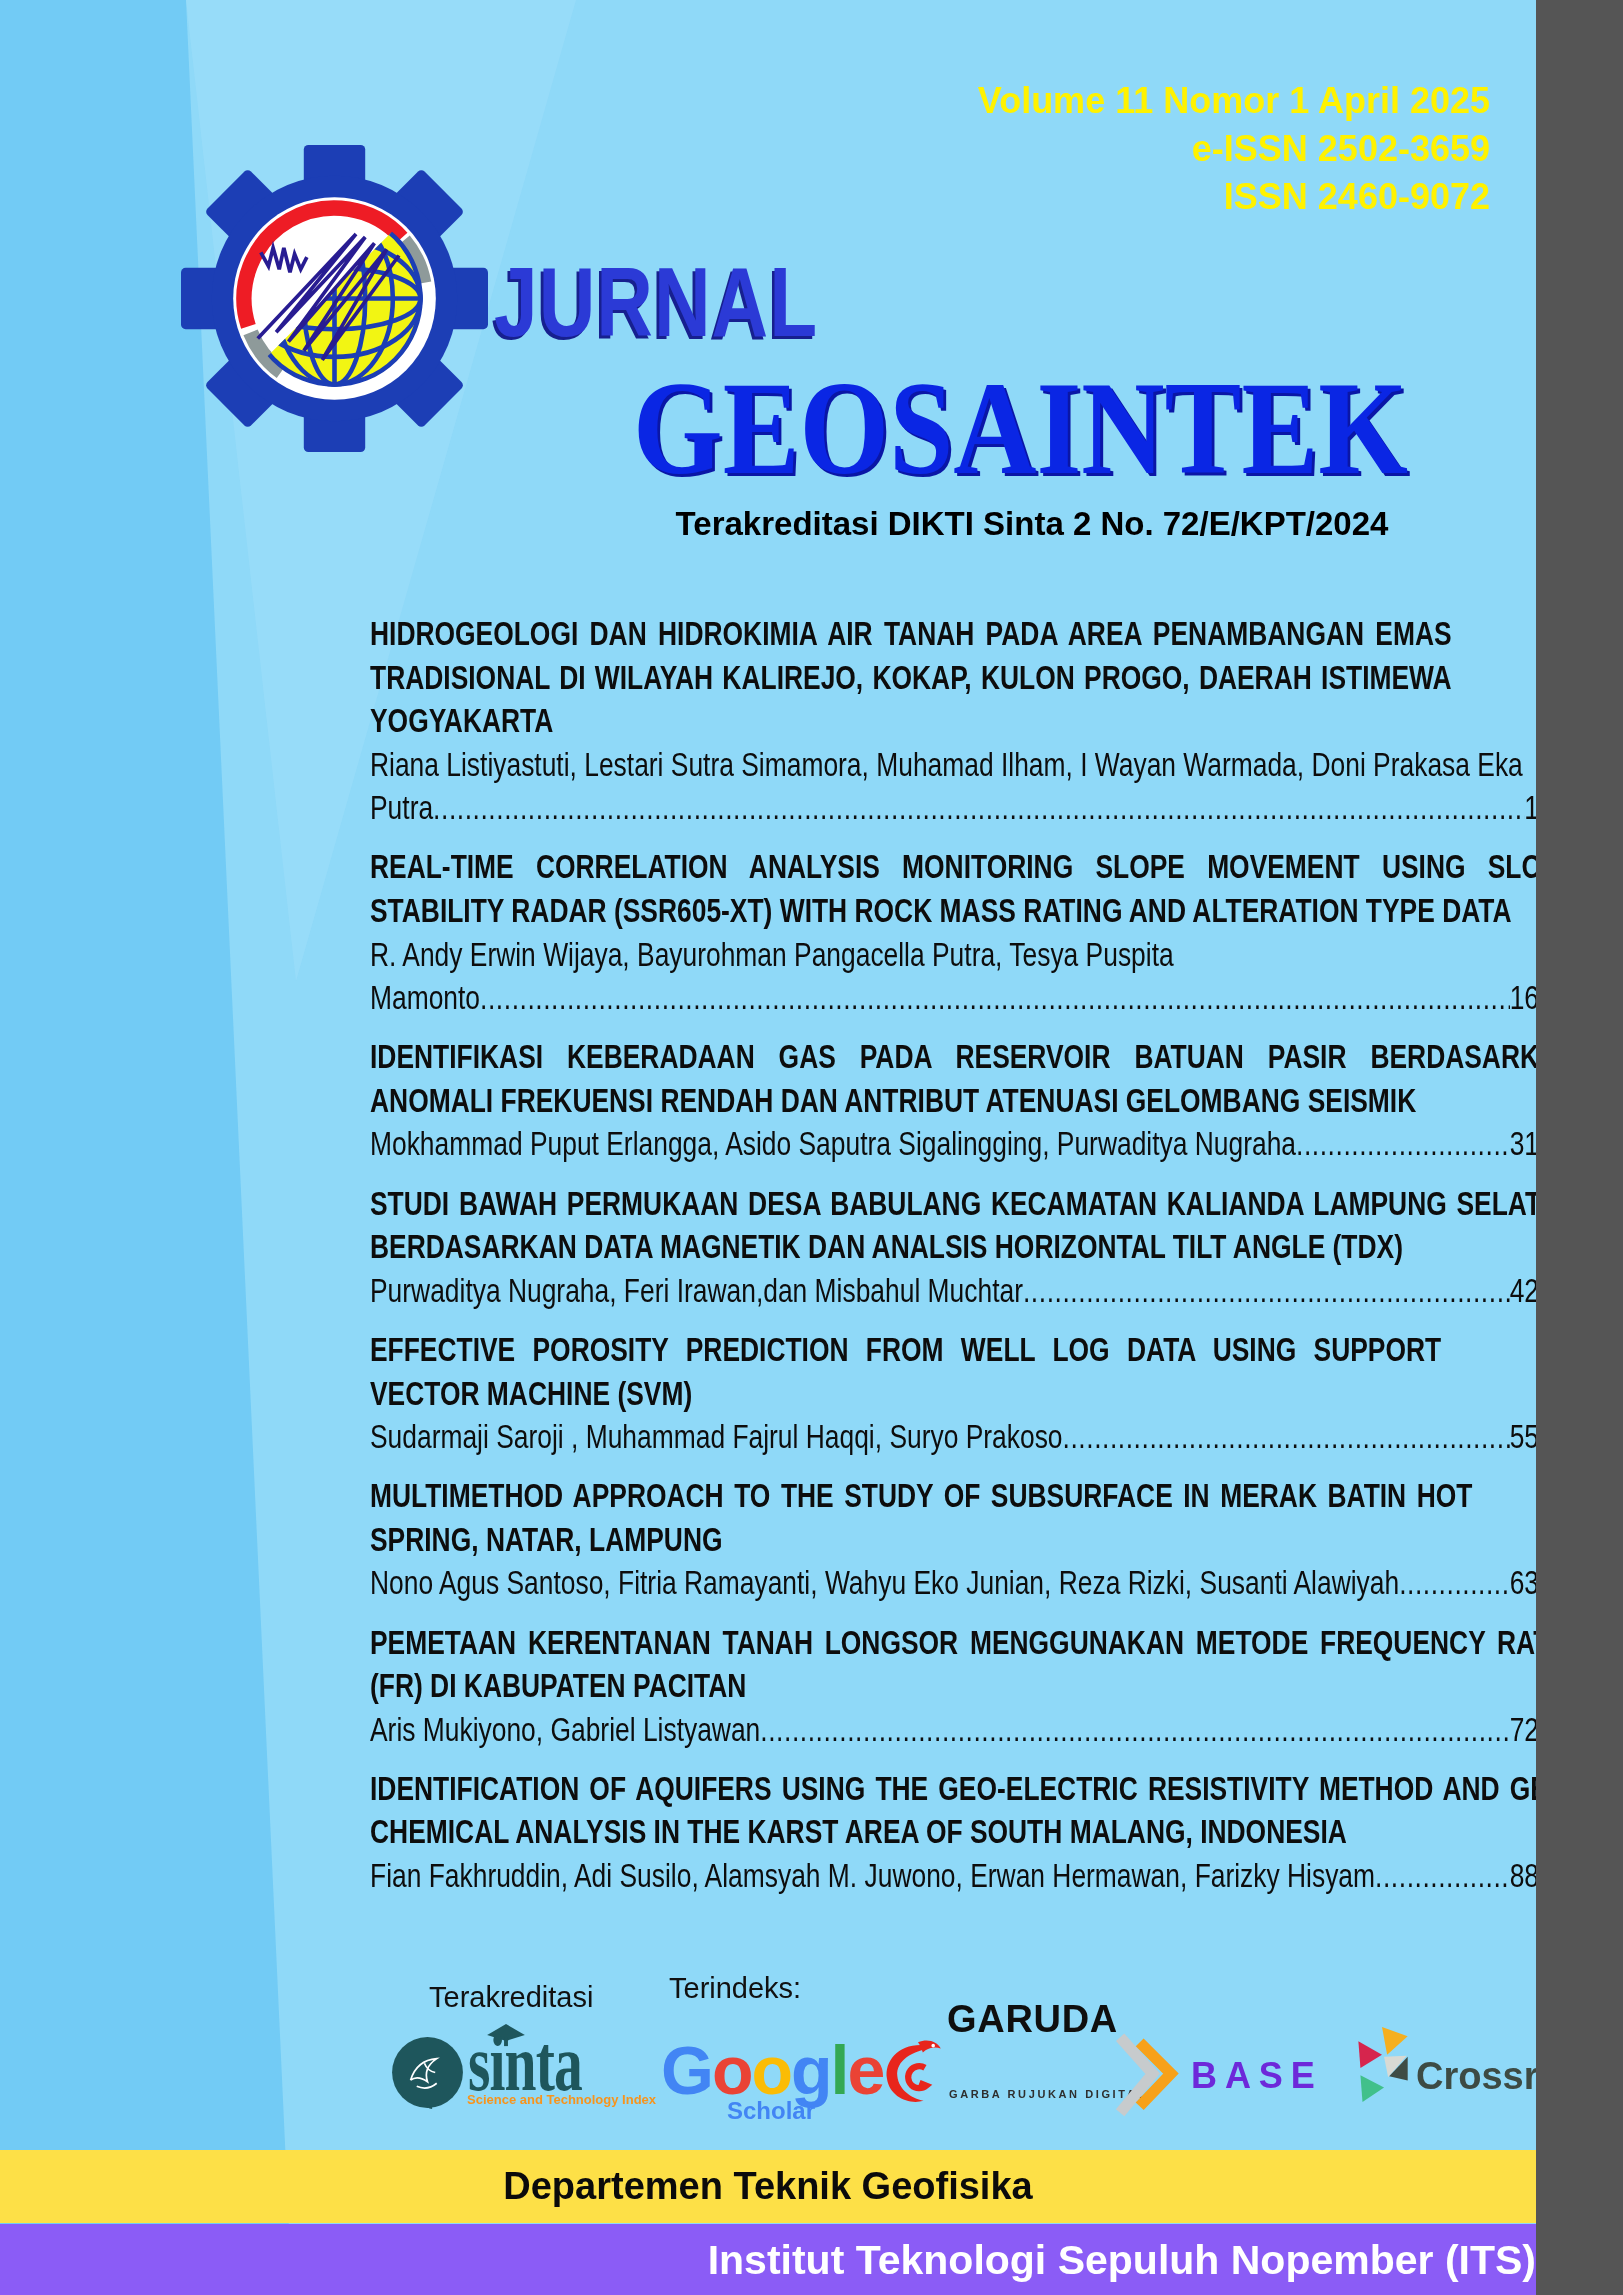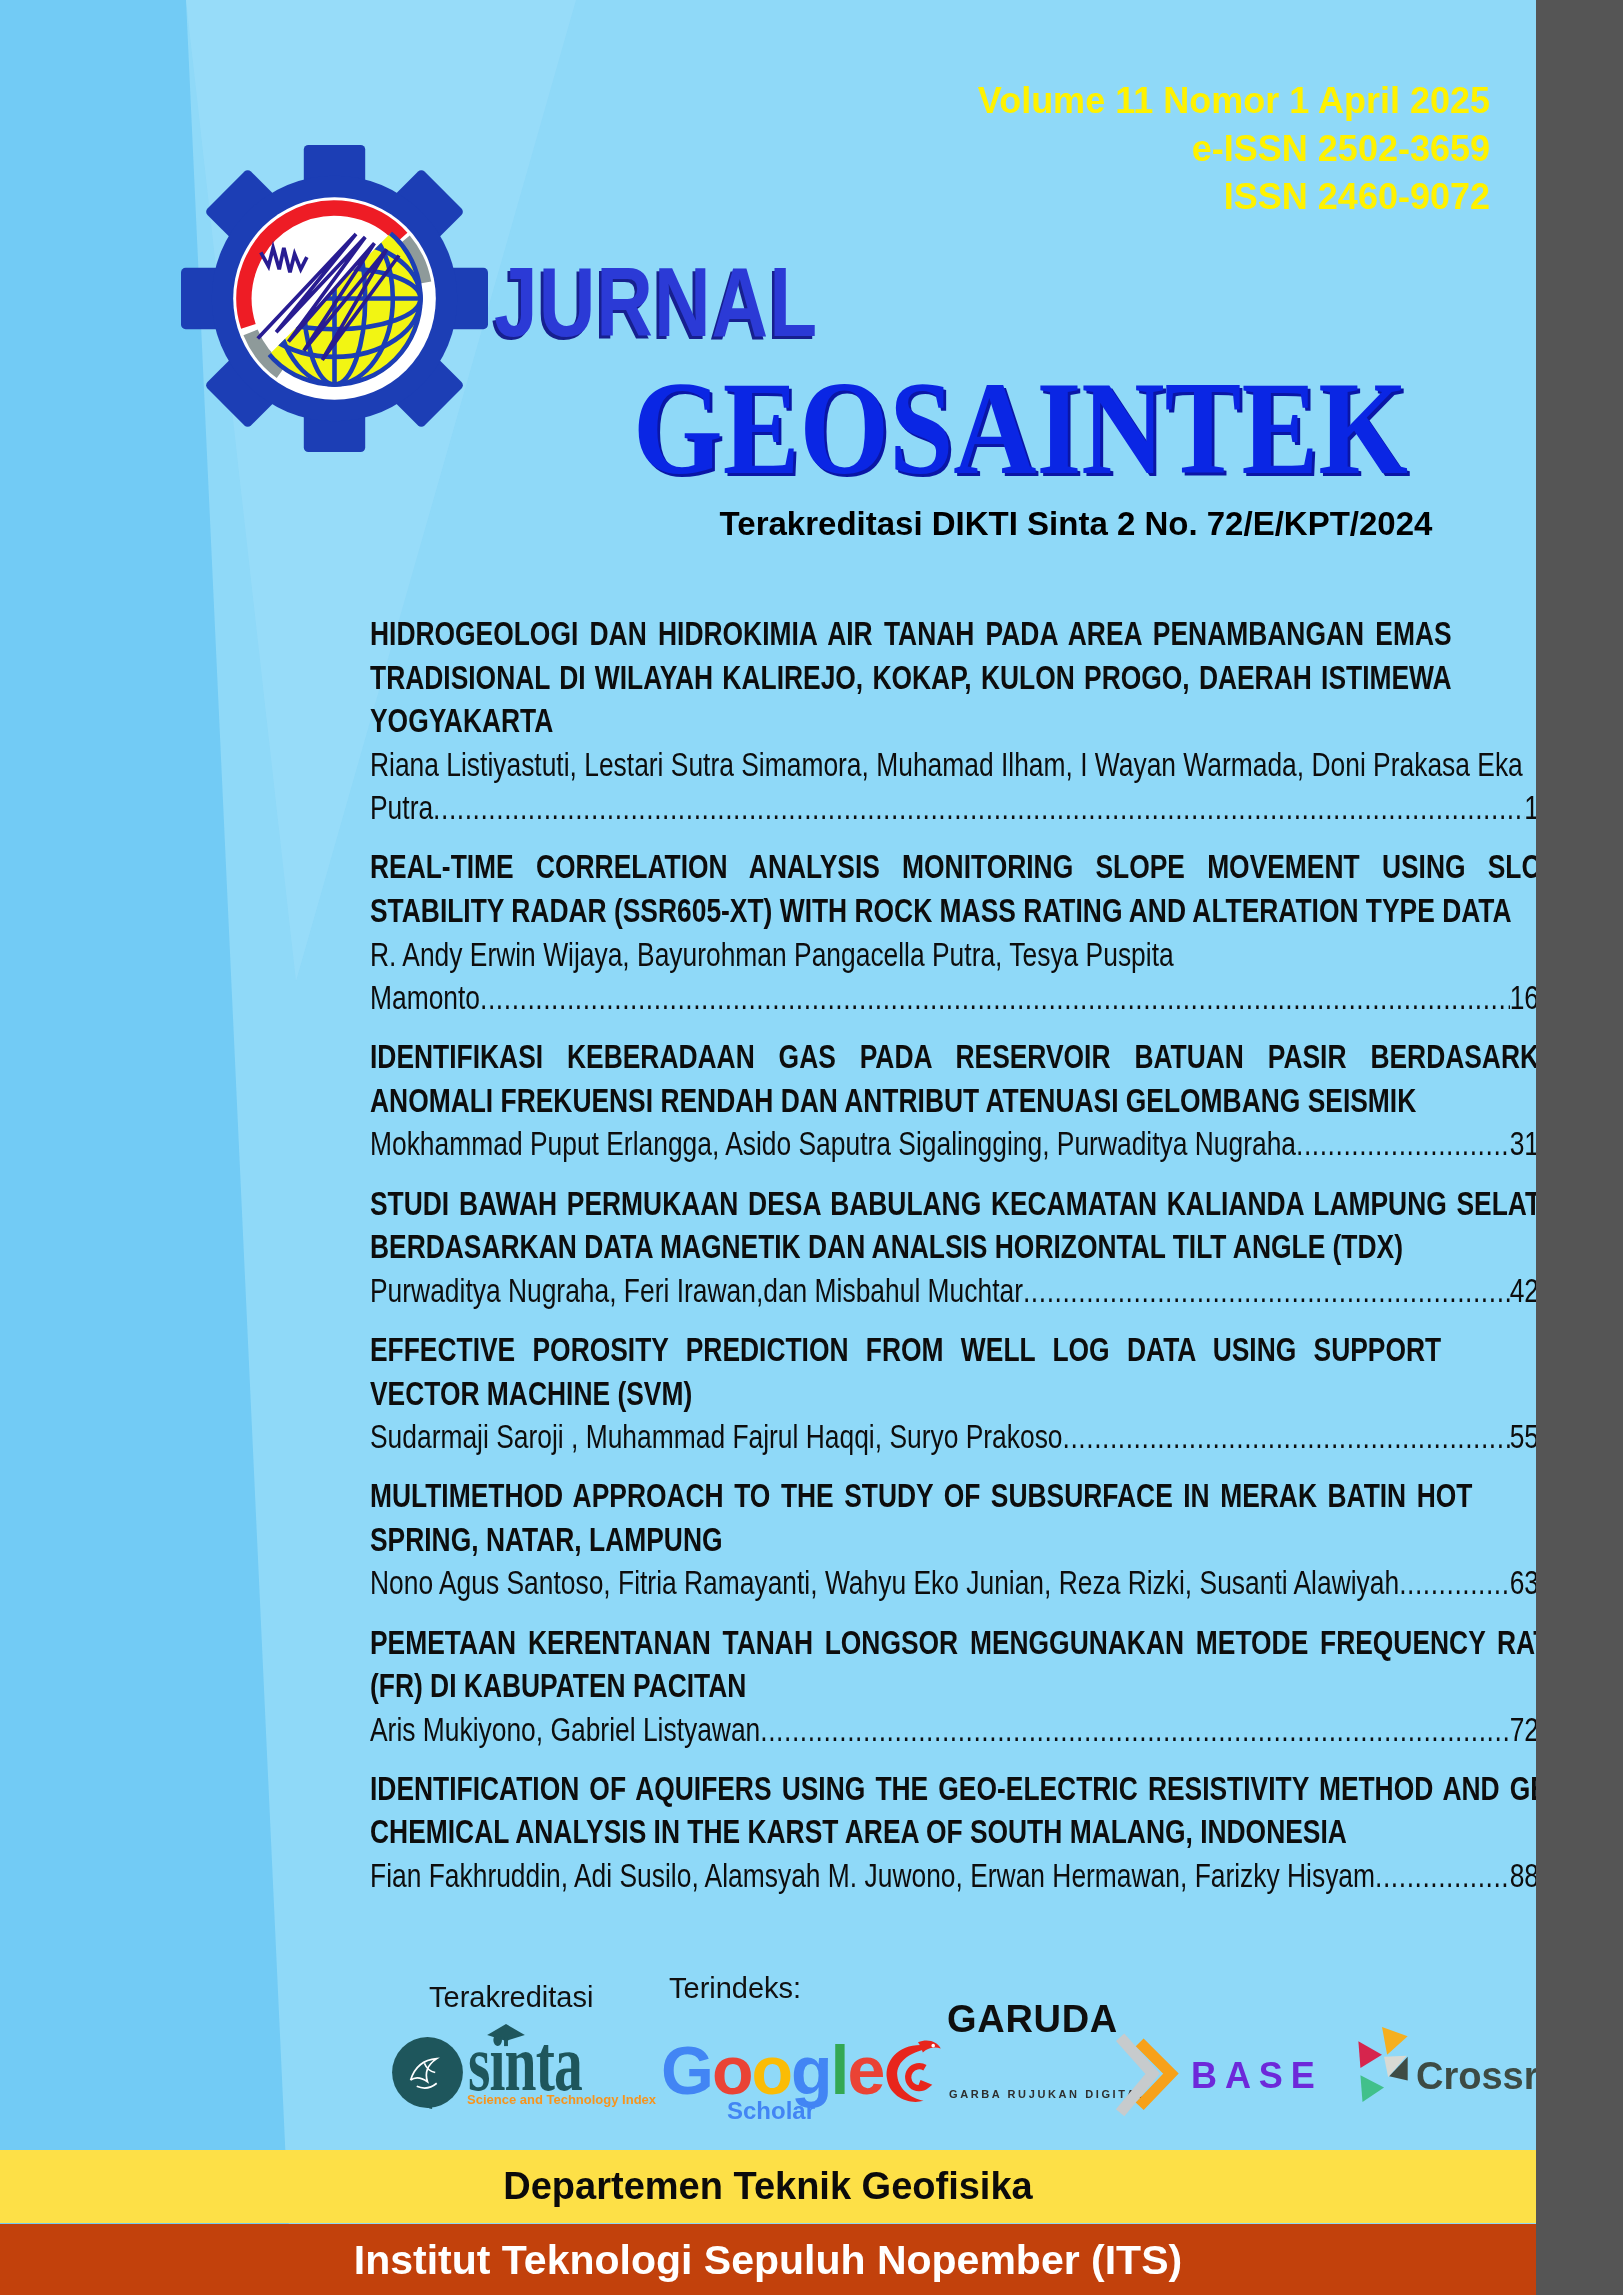--- a/index.html
+++ b/index.html
@@ -15,21 +15,21 @@
         font-weight:bold;font-size:36px;line-height:1.33;}
   .logo{position:absolute;left:181px;top:145px;width:307px;height:307px;}
   .jurnal{position:absolute;left:494px;top:253px;font-size:98px;font-weight:bold;
           color:#2B3AD6;line-height:1;letter-spacing:1.3px;
           transform:scaleX(.8);transform-origin:left top;
           text-shadow:-3.3px 2.6px 0 #17208F;}
   .geo{position:absolute;left:633px;top:361px;font-family:"Liberation Serif",serif;
        font-weight:bold;font-size:134px;line-height:1;color:#0A26E4;
        transform:scaleX(.86);transform-origin:left top;
        text-shadow:3.3px 3.3px 0 #0A16A6;}
-  .akred{position:absolute;left:641px;top:505px;width:870px;text-align:center;
+  .akred{position:absolute;left:597px;top:505px;width:870px;text-align:center;
          font-size:33px;font-weight:bold;color:#000;}
   
   .toc{position:absolute;left:370px;top:612px;width:1509px;
        transform:scaleX(.8);transform-origin:left top;
        font-size:33px;line-height:1.32;}
   .entry{margin-bottom:15.7px;}
   .entry .t{font-weight:bold;text-align:justify;}
   .e1 .t{padding-right:157px;}
   .e5 .t{padding-right:170px;}
   .e6 .t{padding-right:131px;}
@@ -70,21 +70,21 @@
   .base-word{position:absolute;left:1191px;top:2055px;font-size:36px;font-weight:bold;
              color:#6d28d9;letter-spacing:7.9px;}
   
   .crossref-icon{position:absolute;left:1353px;top:2027px;width:58px;height:77px;}
   .crossref-word{position:absolute;left:1416px;top:2055px;font-size:38px;font-weight:bold;
                  color:#3D4B44;}
   
   .bar{position:absolute;left:0;width:100%;display:flex;align-items:center;
        justify-content:center;font-weight:bold;}
   .bar-orange{top:2150px;height:73px;background:#fde047;color:#0b0b0b;font-size:38px;}
-  .bar-dark{top:2224px;height:72px;background:#c2410c;color:#ffffff;font-size:41px;}
+  .bar-dark{top:2224px;height:72px;background:#8b5cf6;color:#ffffff;font-size:41px;justify-content:flex-end;}
 </style>
 </head>
 <body>
 
 <div id="page">
 
   <div class="band-left"></div>
   <div class="wedge-light"></div>
 
   <div class="issn">

